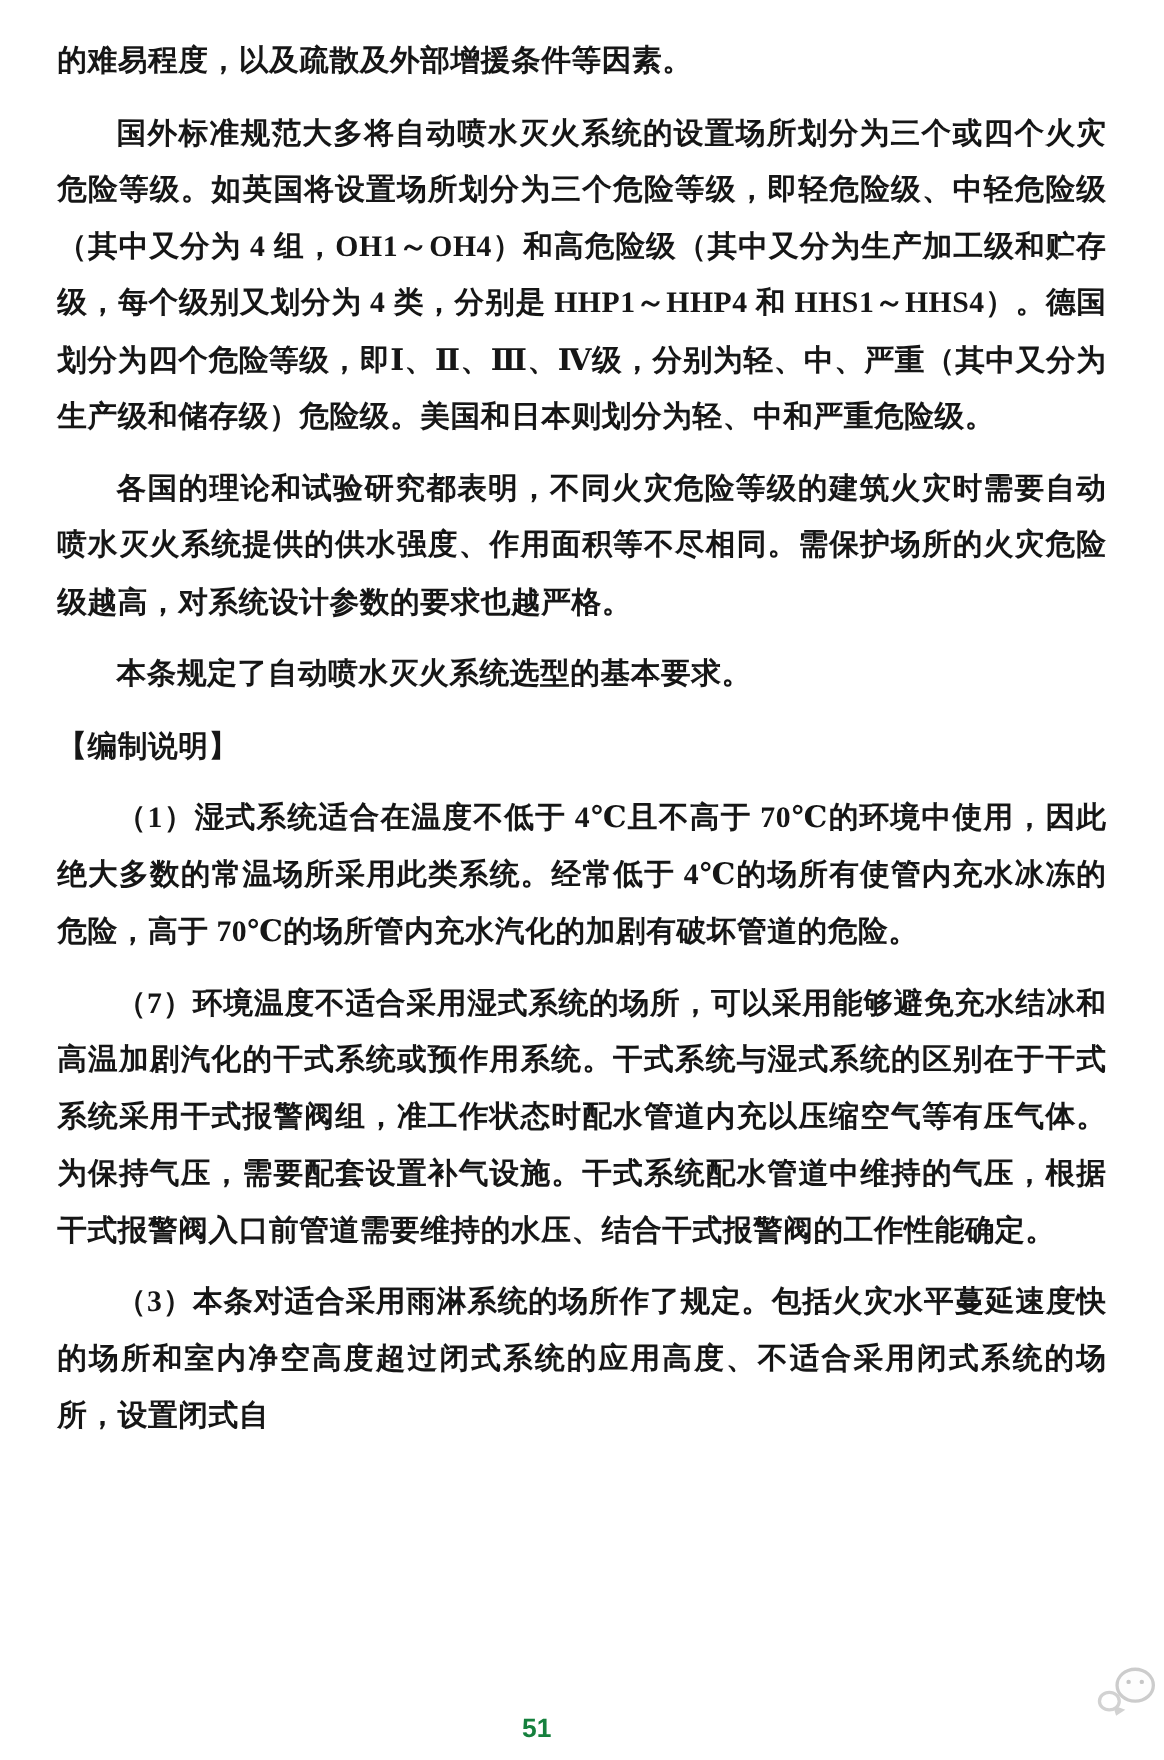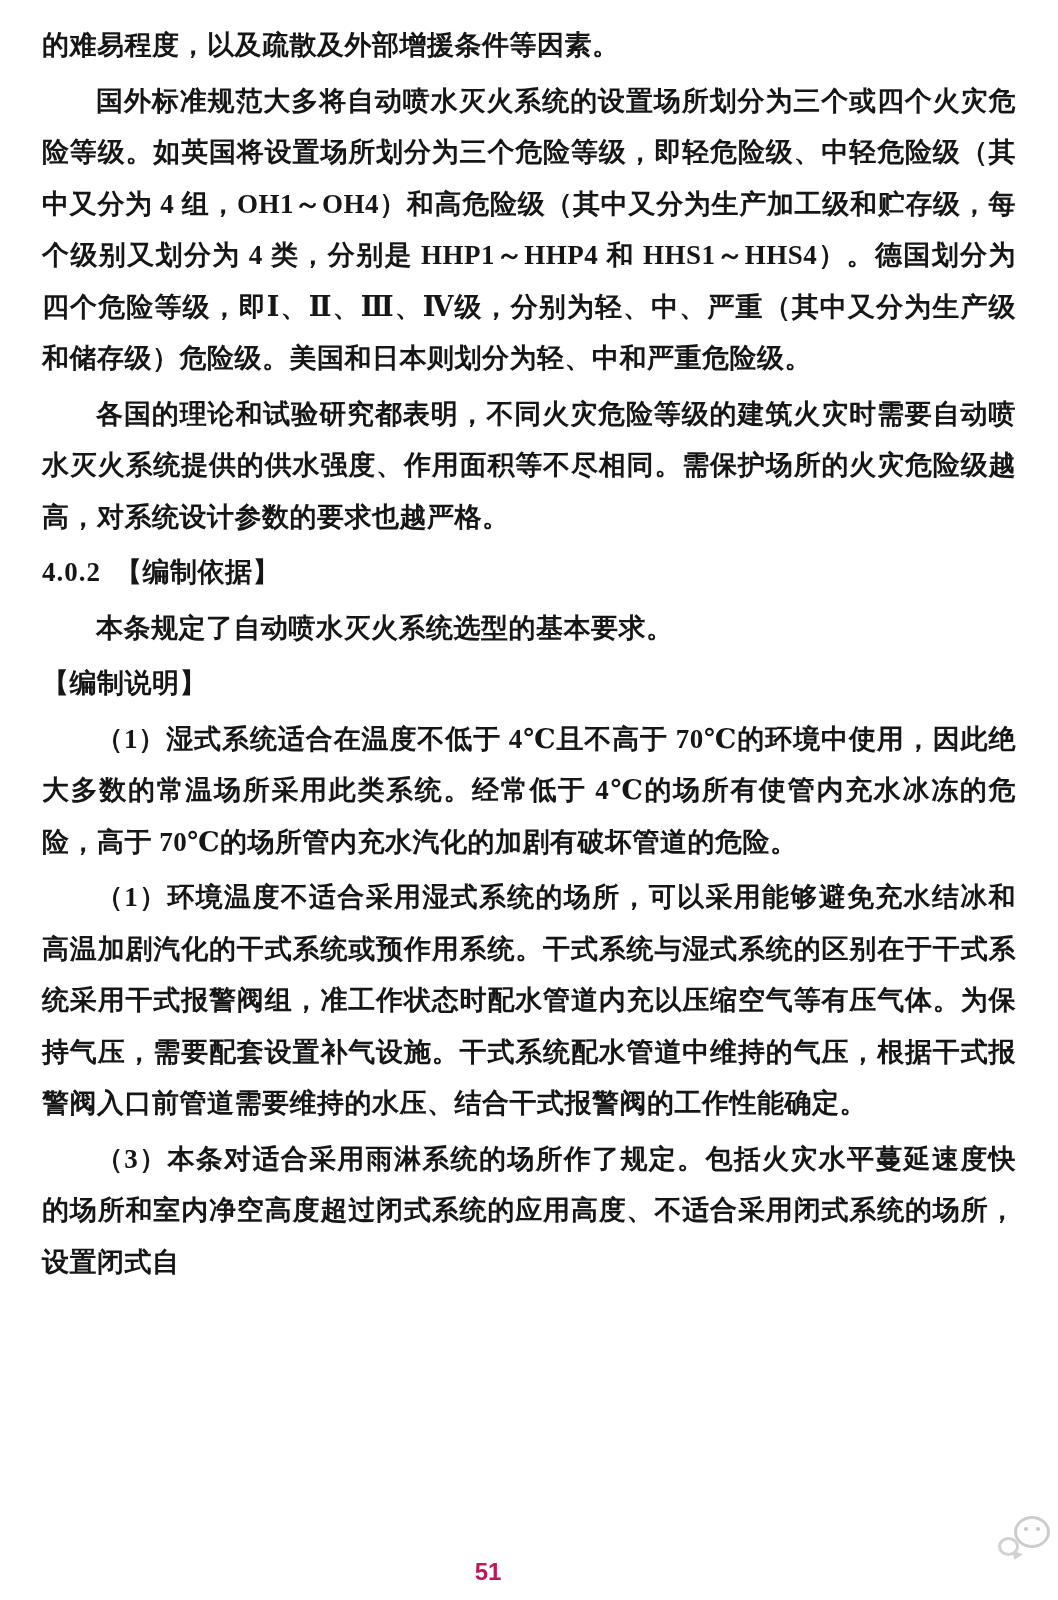--- a/index.html
+++ b/index.html
@@ -10,21 +10,21 @@
     overflow: hidden;
     font-family: "Liberation Serif", "DejaVu Serif", serif;
   }
   .page-content {
     position: absolute;
     left: 38px; top: 16px;
     width: 982px;
     z-index: 2;
   }
   .line {
-    margin: 4px;
+    margin: 14px;
     font-size: 27px;
     line-height: 51.5px;
     color: var(--color-text, #161616);
     font-weight: 600;
     text-align: justify;
     letter-spacing: 0.5px;
   }
   .line.indent { text-indent: 2em; }
   .line.flush { text-indent: 0; }
   .line.heading { text-indent: 0; text-align: left; }
@@ -79,37 +79,36 @@
     white-space: nowrap;
   }
   .page-number {
     position: absolute;
     left: 458px; top: 1558px;
     width: 60px;
     text-align: center;
     font-family: "Liberation Sans", sans-serif;
     font-size: 24px;
     font-weight: 700;
-    color: #be185d;
+    color: #15803d;
     z-index: 2;
   }
 </style>
 </head>
 <body>
 
 <div class="page-content">
 
 <p class="line flush"><span class="sec-text">的难易程度，以及疏散及外部增援条件等因素。</span></p>
     <p class="line indent"><span class="sec-text">国外标准规范大多将自动喷水灭火系统的设置场所划分为三个或四个火灾危险等级。如英国将设置场所划分为三个危险等级，即轻危险级、中轻危险级（其中又分为 4 组，OH1～OH4）和高危险级（其中又分为生产加工级和贮存级，每个级别又划分为 4 类，分别是 HHP1～HHP4 和 HHS1～HHS4）。德国划分为四个危险等级，即Ⅰ、Ⅱ、Ⅲ、Ⅳ级，分别为轻、中、严重（其中又分为生产级和储存级）危险级。美国和日本则划分为轻、中和严重危险级。</span></p>
     <p class="line indent"><span class="sec-text">各国的理论和试验研究都表明，不同火灾危险等级的建筑火灾时需要自动喷水灭火系统提供的供水强度、作用面积等不尽相同。需保护场所的火灾危险级越高，对系统设计参数的要求也越严格。</span></p>
-    <p class="line heading"><span class="sec-num">4.0.2</span><span class="sec-text">【编制依据】</span></p>
     <p class="line indent"><span class="sec-text">本条规定了自动喷水灭火系统选型的基本要求。</span></p>
     <p class="line flush"><span class="sec-text">【编制说明】</span></p>
     <p class="line indent"><span class="sec-text">（1）湿式系统适合在温度不低于 4℃且不高于 70℃的环境中使用，因此绝大多数的常温场所采用此类系统。经常低于 4℃的场所有使管内充水冰冻的危险，高于 70℃的场所管内充水汽化的加剧有破坏管道的危险。</span></p>
-    <p class="line indent"><span class="sec-text">（1）环境温度不适合采用湿式系统的场所，可以采用能够避免充水结冰和高温加剧汽化的干式系统或预作用系统。干式系统与湿式系统的区别在于干式系统采用干式报警阀组，准工作状态时配水管道内充以压缩空气等有压气体。为保持气压，需要配套设置补气设施。干式系统配水管道中维持的气压，根据干式报警阀入口前管道需要维持的水压、结合干式报警阀的工作性能确定。</span></p>
+    <p class="line indent"><span class="sec-text">（7）环境温度不适合采用湿式系统的场所，可以采用能够避免充水结冰和高温加剧汽化的干式系统或预作用系统。干式系统与湿式系统的区别在于干式系统采用干式报警阀组，准工作状态时配水管道内充以压缩空气等有压气体。为保持气压，需要配套设置补气设施。干式系统配水管道中维持的气压，根据干式报警阀入口前管道需要维持的水压、结合干式报警阀的工作性能确定。</span></p>
     <p class="line indent"><span class="sec-text">（3）本条对适合采用雨淋系统的场所作了规定。包括火灾水平蔓延速度快的场所和室内净空高度超过闭式系统的应用高度、不适合采用闭式系统的场所，设置闭式自</span></p>
   </div>
 
 <div class="watermark">
   <span class="wm-icon">
     <span class="wm-tail"></span>
     <span class="wm-bubble-small"></span>
     <span class="wm-bubble-big"></span>
   </span>
 </div>

